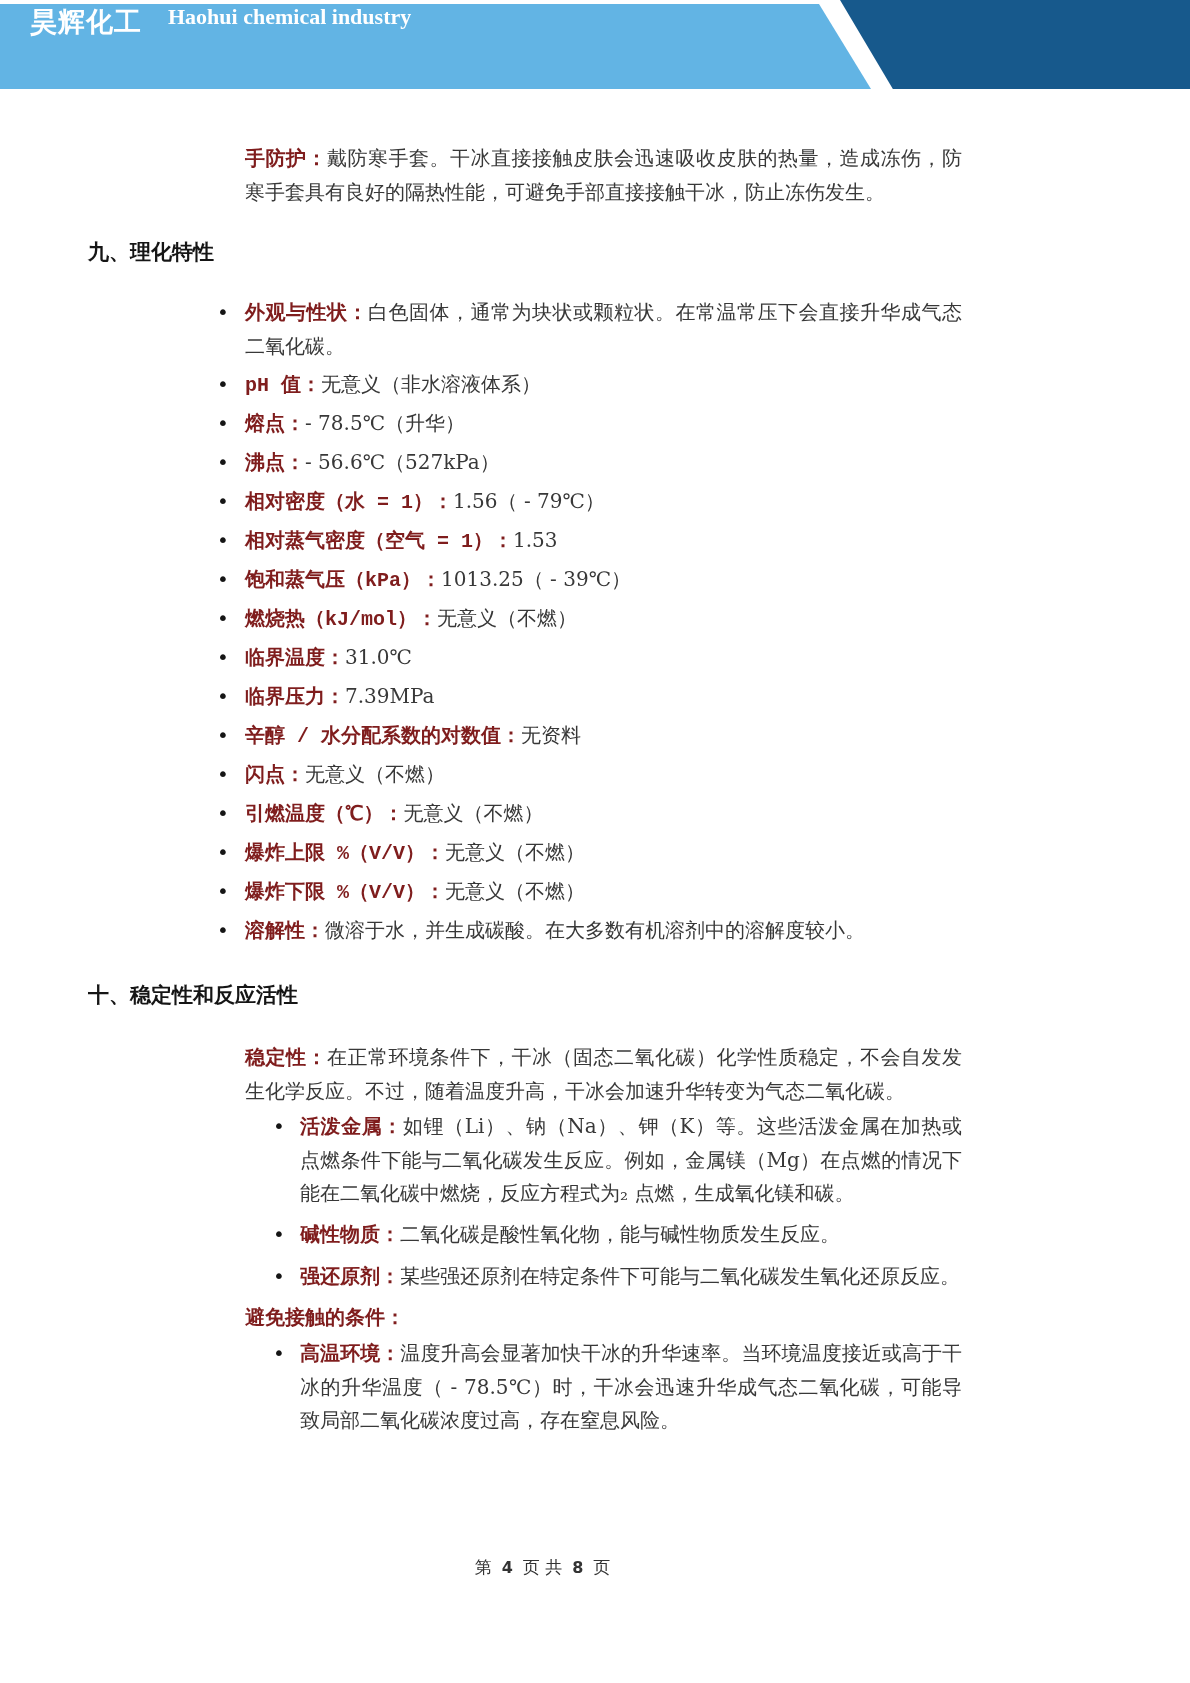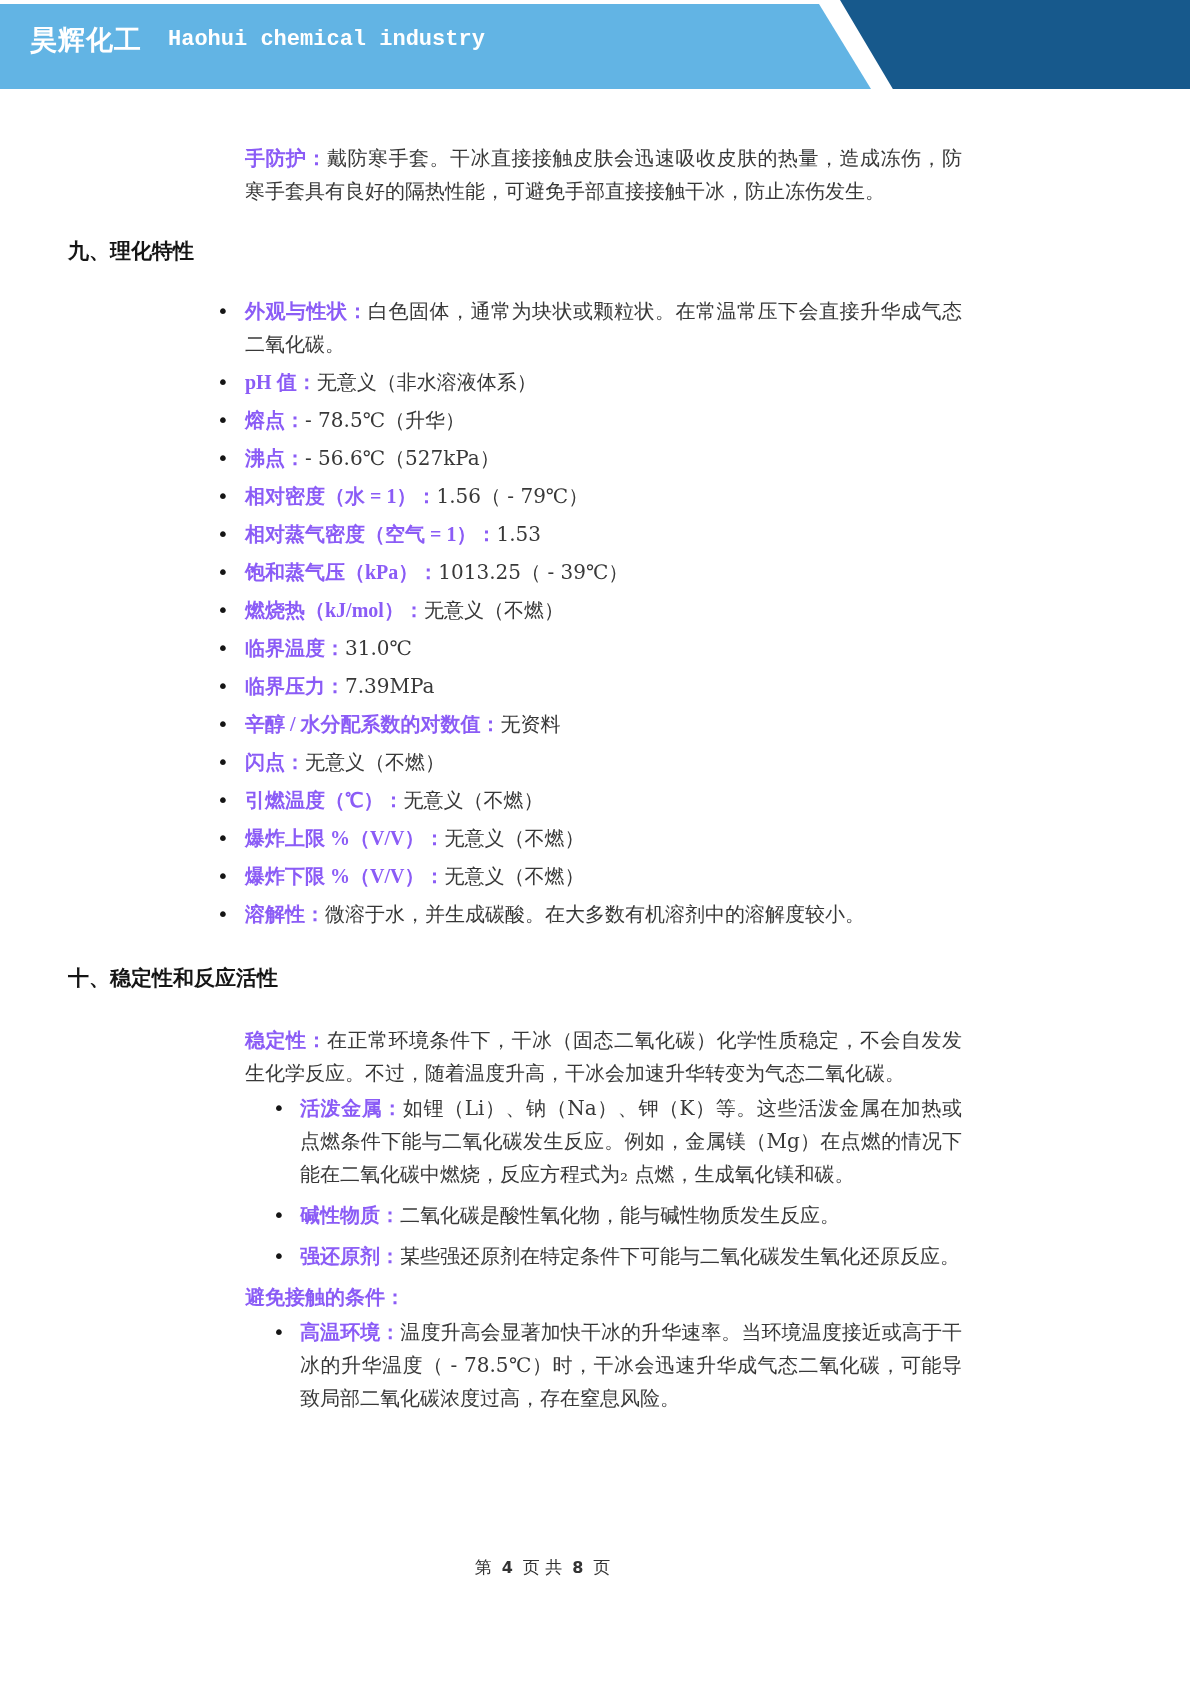--- a/index.html
+++ b/index.html
@@ -4,49 +4,49 @@
 <style>
   html,body{margin:0;padding:0;background:#ffffff;}
   .page{
     position:relative;width:1190px;height:1683px;margin:0 auto;
     background:#ffffff;overflow:hidden;
     font-family:"DejaVu Serif", serif;color:#2a2a2a;
   }
   
   .header-bar{
     position:absolute;top:4px;left:0;width:1190px;height:85px;
-    display:flex;align-items:center;box-sizing:border-box;
+    display:flex;align-items:flex-start;box-sizing:border-box;
     padding:0 0 14px 30px;
     -webkit-clip-path:polygon(0 0,819px 0,871px 100%,0 100%);
     clip-path:polygon(0 0,819px 0,871px 100%,0 100%);
   }
   .header-corner{
     position:absolute;top:0;left:840px;width:350px;height:89px;
     -webkit-clip-path:polygon(0 0,100% 0,100% 100%,15.1% 100%);
     clip-path:polygon(0 0,100% 0,100% 100%,15.1% 100%);
   }
   .logo-cn{
     font-family:"DejaVu Sans", sans-serif;font-weight:bold;
     font-size:27px;color:#ffffff;letter-spacing:1px;
   }
   .logo-en{
-    font-family:Liberation Mono, monospace;font-weight:bold;
+    font-family:Liberation Serif, serif;font-weight:bold;
     font-size:22px;color:#ffffff;margin-left:26px;
   }
   
   .content{position:absolute;top:90px;left:0;width:1190px;}
   .para{
     margin:52px 228px 0 245px;font-size:20px;line-height:33px;
     text-align:justify;color:#383838;
   }
   .blabel{
-    font-family:Liberation Serif, serif;font-weight:bold;color:#8b5cf6;
+    font-family:Liberation Mono, monospace;font-weight:bold;color:#7f1d1d;
   }
   h2.section{
-    margin:26px 0 0 68px;font-size:21px;line-height:35px;
+    margin:26px 0 0 88px;font-size:21px;line-height:35px;
     font-family:"DejaVu Sans", sans-serif;font-weight:bold;color:#151515;
   }
   ul.props{margin:26px 228px 0 245px;padding:0;list-style:none;}
   ul.props>li{
     position:relative;font-size:20px;line-height:33px;margin:0 0 5px 0;
     text-align:justify;color:#383838;
   }
   ul.props>li .bullet{position:absolute;left:-28px;top:0;}
   .bullet::before{content:"\2022";color:#151515;font-family:"DejaVu Sans",sans-serif;}
   .freestand{

